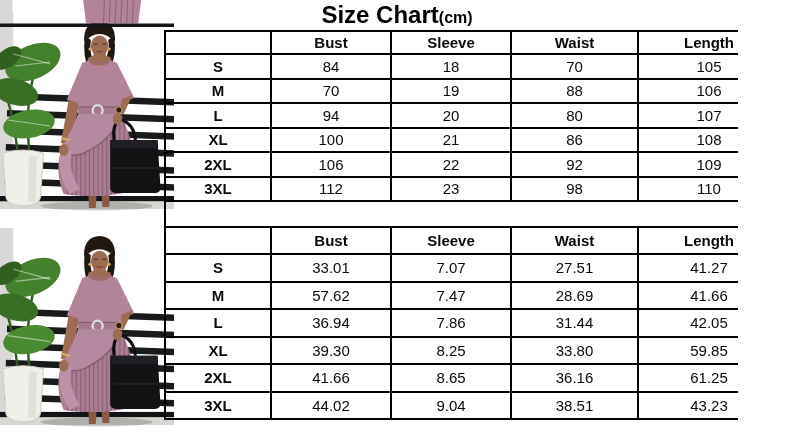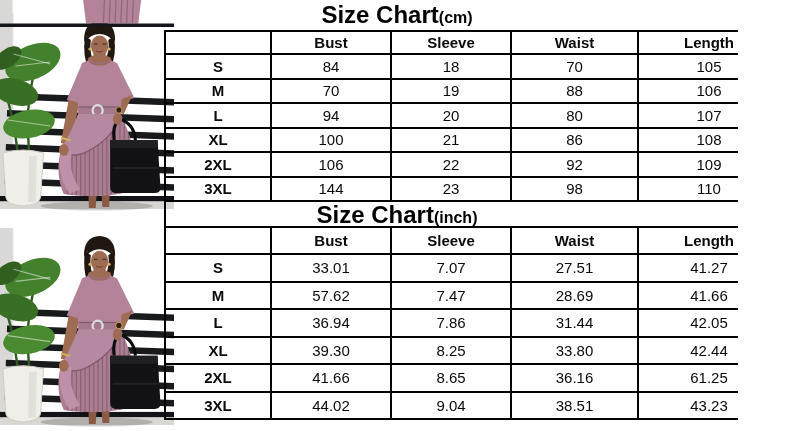--- a/index.html
+++ b/index.html
@@ -210,29 +210,28 @@
       </tr>
       <tr>
         <th>2XL</th>
         <td>106</td>
         <td>22</td>
         <td>92</td>
         <td>109</td>
       </tr>
       <tr>
         <th>3XL</th>
-        <td>144</td>
+        <td>112</td>
         <td>23</td>
         <td>98</td>
         <td>110</td>
       </tr>
     </tbody>
   </table>
 
-  <div class="chart-title" id="inchTitle"><span>Size Chart</span><span class="unit">(inch)</span></div>
 
   <table class="size-table" id="inchTable">
     <colgroup>
         <col style="width:106px">
         <col style="width:120px">
         <col style="width:120px">
         <col style="width:127px">
         <col style="width:142px">
       </colgroup>
     <thead>
@@ -267,21 +266,21 @@
         <td>36.94</td>
         <td>7.86</td>
         <td>31.44</td>
         <td>42.05</td>
       </tr>
       <tr>
         <th>XL</th>
         <td>39.30</td>
         <td>8.25</td>
         <td>33.80</td>
-        <td>42.44</td>
+        <td>59.85</td>
       </tr>
       <tr>
         <th>2XL</th>
         <td>41.66</td>
         <td>8.65</td>
         <td>36.16</td>
         <td>61.25</td>
       </tr>
       <tr>
         <th>3XL</th>

